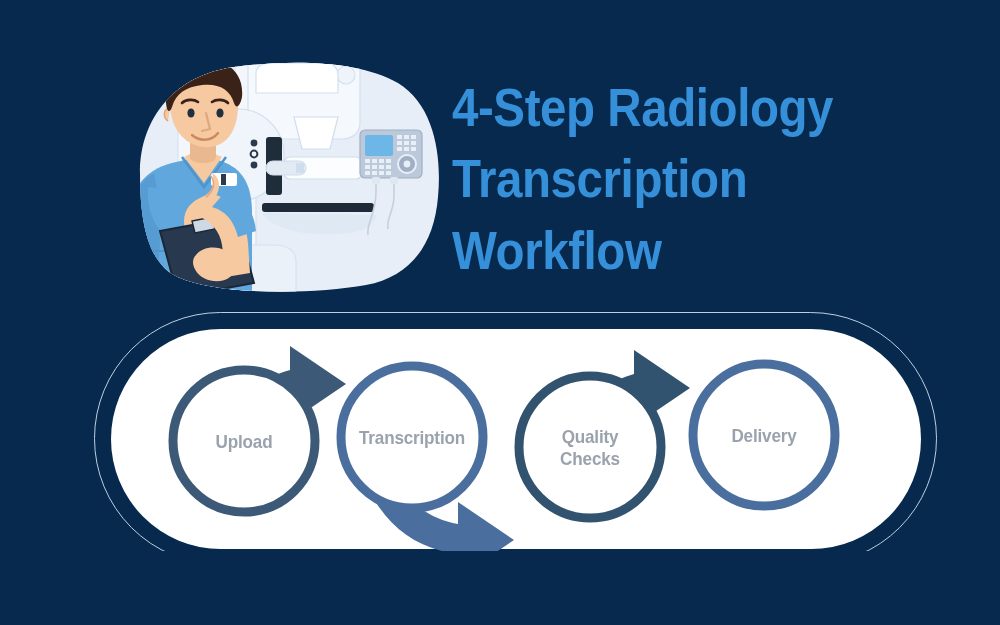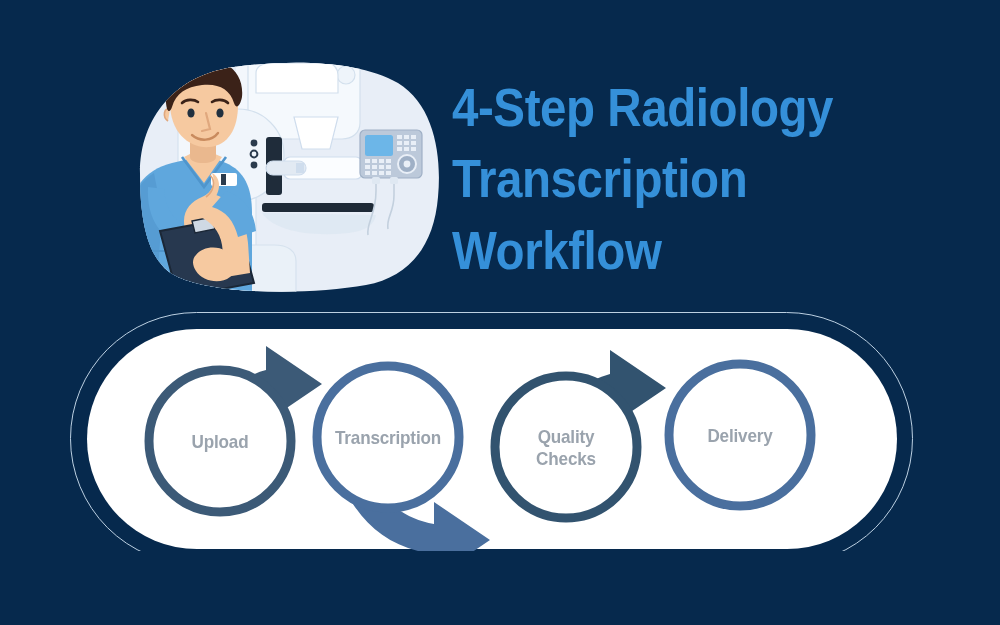--- a/index.html
+++ b/index.html
@@ -39,21 +39,21 @@
     position: absolute;
     left: 98px;
     top: 45px;
     width: 350px;
     height: 255px;
   }
 
   
   #flow-panel {
     position: absolute;
-    left: 70px;
+    left: 94px;
     top: 312px;
     width: 845px;
     height: 255px;
   }
   #flow-outline {
     position: absolute;
     left: 0;
     top: 0;
     width: 843px;
     height: 253px;

